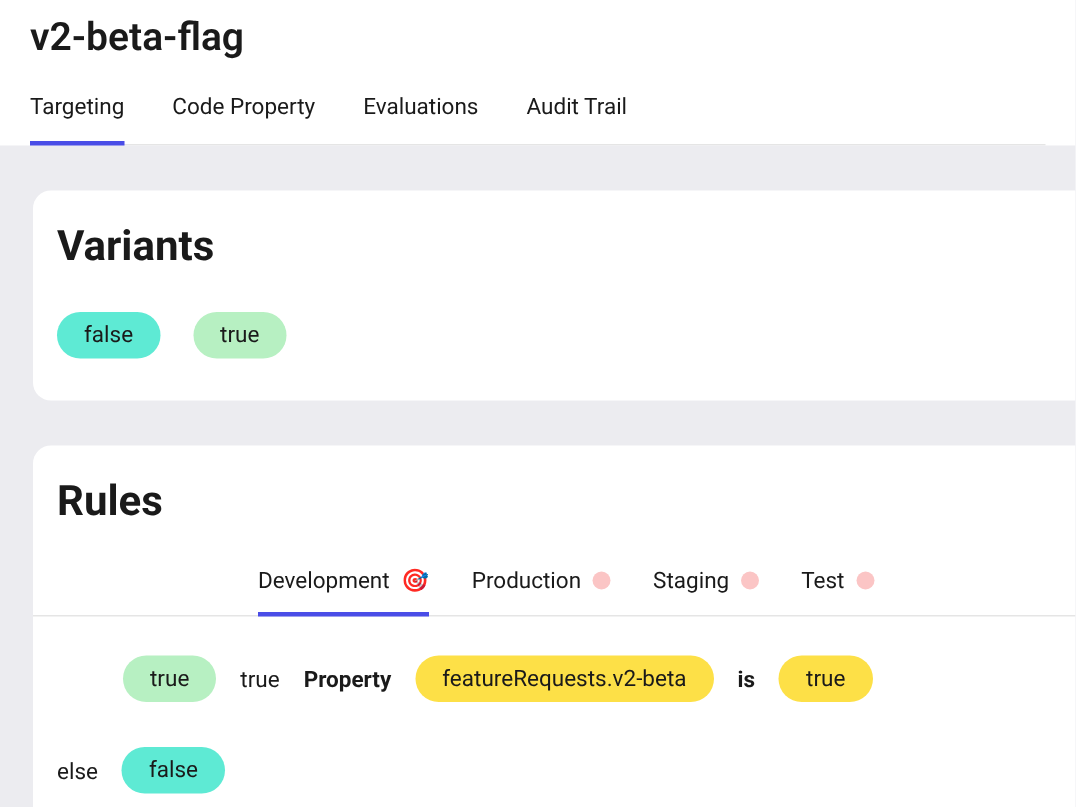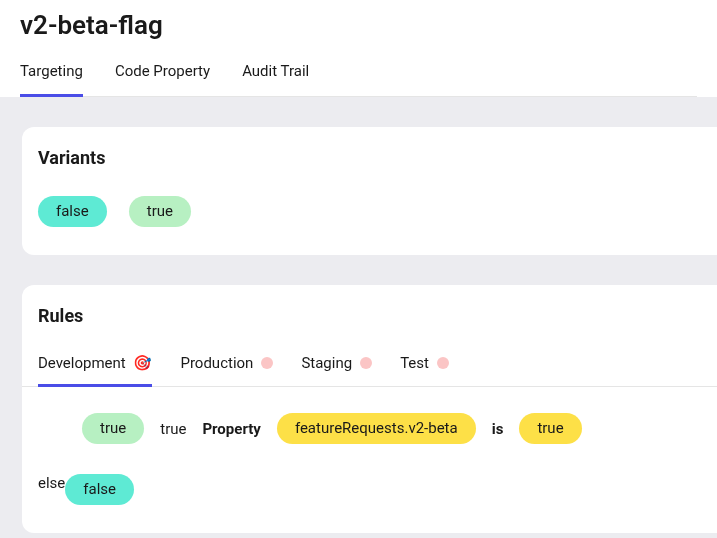--- a/index.html
+++ b/index.html
@@ -43,21 +43,21 @@
       background: #ececf0;
       padding: 30px 0 30px 22px;
     }
     .card {
       background: #fff;
       border-radius: 12px 0 0 12px;
       padding: 20px 16px 28px 16px;
       margin-bottom: 30px;
     }
     .card-title {
-      font-size: 18px;
+      font-size: 28px;
       font-weight: 700;
       color: #1a1a1a;
       margin-bottom: 28px;
     }
     .pill-row {
       display: flex;
       gap: 22px;
       align-items: center;
     }
     .pill {
@@ -83,20 +83,21 @@
       color: #1a1a1a;
     }
     .env-tabs {
       display: flex;
       gap: 28px;
       border-bottom: 1px solid #e5e5e5;
       margin-bottom: 26px;
       margin-left: -16px;
       margin-right: -16px;
       padding-left: 16px;
+      justify-content: center;
     }
     .env-tab {
       display: flex;
       align-items: center;
       gap: 8px;
       font-size: 15px;
       color: #1a1a1a;
       padding-bottom: 12px;
       cursor: pointer;
       border-bottom: 3px solid transparent;
@@ -118,41 +119,43 @@
     .rule-row {
       display: flex;
       align-items: center;
       gap: 16px;
       padding-left: 44px;
       margin-bottom: 30px;
       flex-wrap: wrap;
     }
     .rule-row-else {
       display: flex;
-      align-items: flex-start;
+      align-items: center;
+      gap: 16px;
       padding-left: 0;
     }
     .rule-text {
       font-size: 15px;
       color: #1a1a1a;
     }
     .rule-text-bold {
       font-size: 15px;
       font-weight: 700;
       color: #1a1a1a;
     }
   </style>
 </head>
 <body>
 
 <div class="page-header">
   <h1 class="flag-title">v2-beta-flag</h1>
   <div class="top-tabs">
     <div class="top-tab active">Targeting</div>
     <div class="top-tab">Code Property</div>
+    <div class="top-tab">Evaluations</div>
     <div class="top-tab">Audit Trail</div>
   </div>
 </div>
 
 <div class="content-area">
 
   <div class="card">
     <h2 class="card-title">Variants</h2>
     <div class="pill-row">
       <span class="pill pill-red">false</span>

